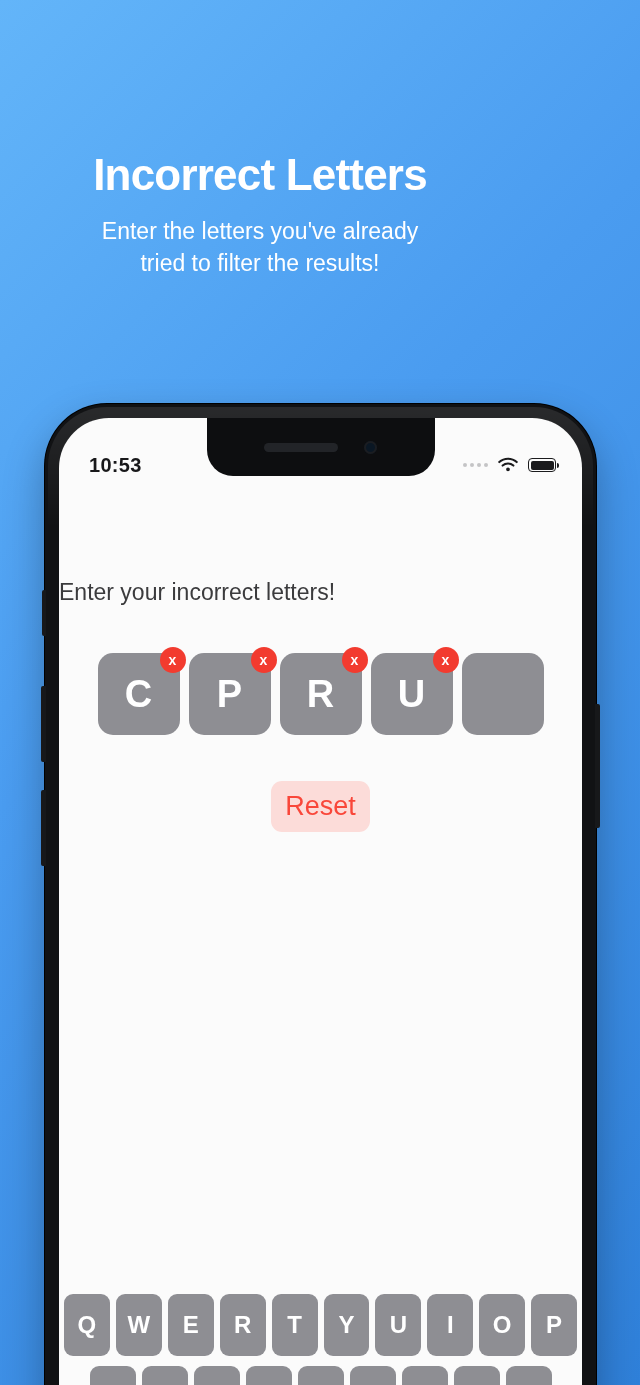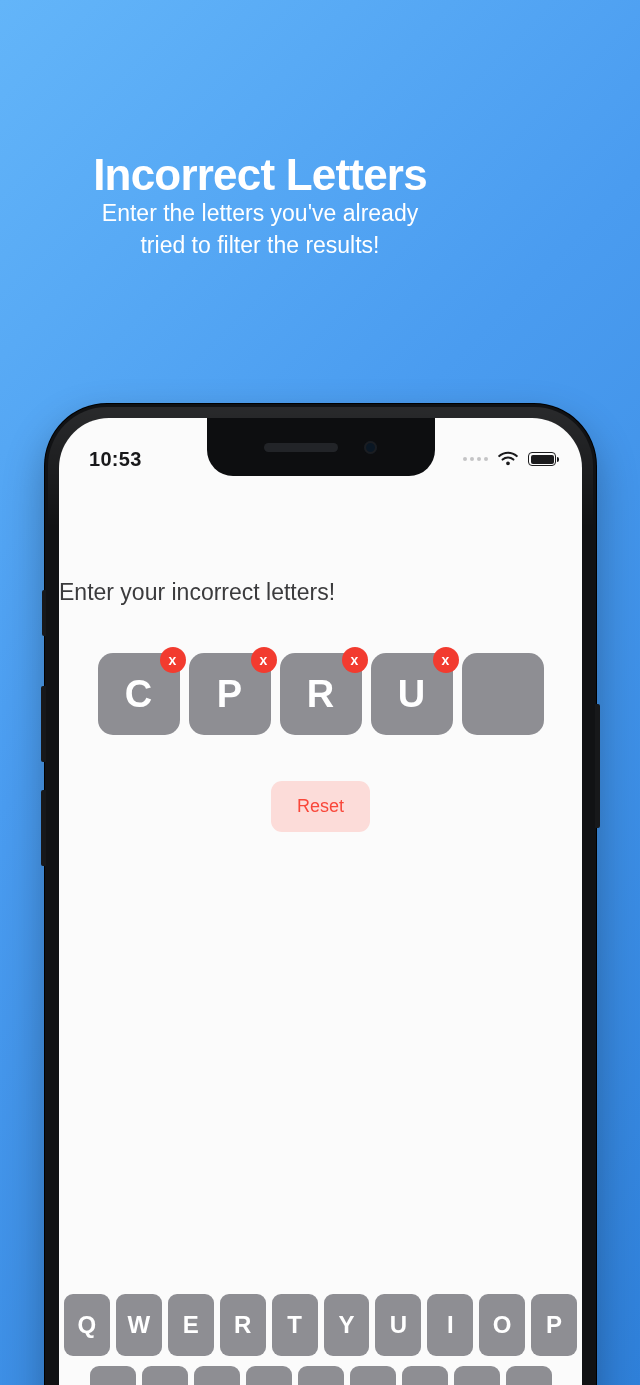--- a/index.html
+++ b/index.html
@@ -14,20 +14,21 @@
   .promo { position:absolute; top:0; left:0; width:520px; text-align:center; }
   .promo-title {
     margin-top:152px;
     font-size:44px;
     font-weight:bold;
     color:#ffffff;
     letter-spacing:-0.8px;
     line-height:1.05;
   }
   .promo-sub {
+    margin-top:18px;
     font-size:23px;
     color:#ffffff;
     line-height:1.38;
     padding:0 95px;
   }
 
   
   .phone {
     position:absolute;
     left:45px;
@@ -69,21 +70,21 @@
     border-radius:0 0 26px 26px;
     display:flex; align-items:center; justify-content:center; gap:26px;
     z-index:6;
   }
   .speaker { width:74px; height:9px; border-radius:5px; background:#222428; }
   .camera  { width:13px; height:13px; border-radius:50%; background:#0a1724;
              box-shadow: inset 0 0 0 2px #1b1d21; }
 
   
   .statusbar {
-    position:absolute; top:10px; left:0; width:523px; height:58px;
+    position:absolute; top:16px; left:0; width:523px; height:58px;
     display:flex; align-items:center; justify-content:space-between;
     padding:0 26px 0 30px; z-index:5;
   }
   .clock { font-size:20px; font-weight:bold; color:#18181a; letter-spacing:.3px; margin-top:4px; }
   .status-right { display:flex; align-items:center; gap:9px; margin-top:4px; }
   .cell-dots { display:flex; gap:3px; align-items:center; }
   .cell-dots i { width:4px; height:4px; border-radius:50%; background:#c4c4c6; display:block; }
   .battery {
     width:28px; height:14px; border:1.6px solid #1b1b1d; border-radius:4px;
     position:relative; display:flex; align-items:center; padding:1.5px;
@@ -117,21 +118,21 @@
     width:26px; height:26px; border-radius:50%;
     background:#f23b2f; color:#fff;
     font-size:14px; font-weight:bold;
     display:flex; align-items:center; justify-content:center;
     line-height:1;
   }
 
   .actions { display:flex; justify-content:center; gap:31px; margin-top:46px; }
   .action-btn {
     border:none; border-radius:11px;
-    font-size:18px; font-weight:normal;
+    font-size:27px; font-weight:normal;
     padding:0; width:99px; height:51px;
     font-family:"Liberation Sans", sans-serif;
     cursor:pointer;
   }
   .btn-reset { background:#fcdcd9; color:#f9473a; }
   .btn-done  { background:#e3e3e5; color:#2d8cf5; }
 
   
   .keyboard {
     position:absolute; bottom:0; left:0; width:523px; height:160px;

